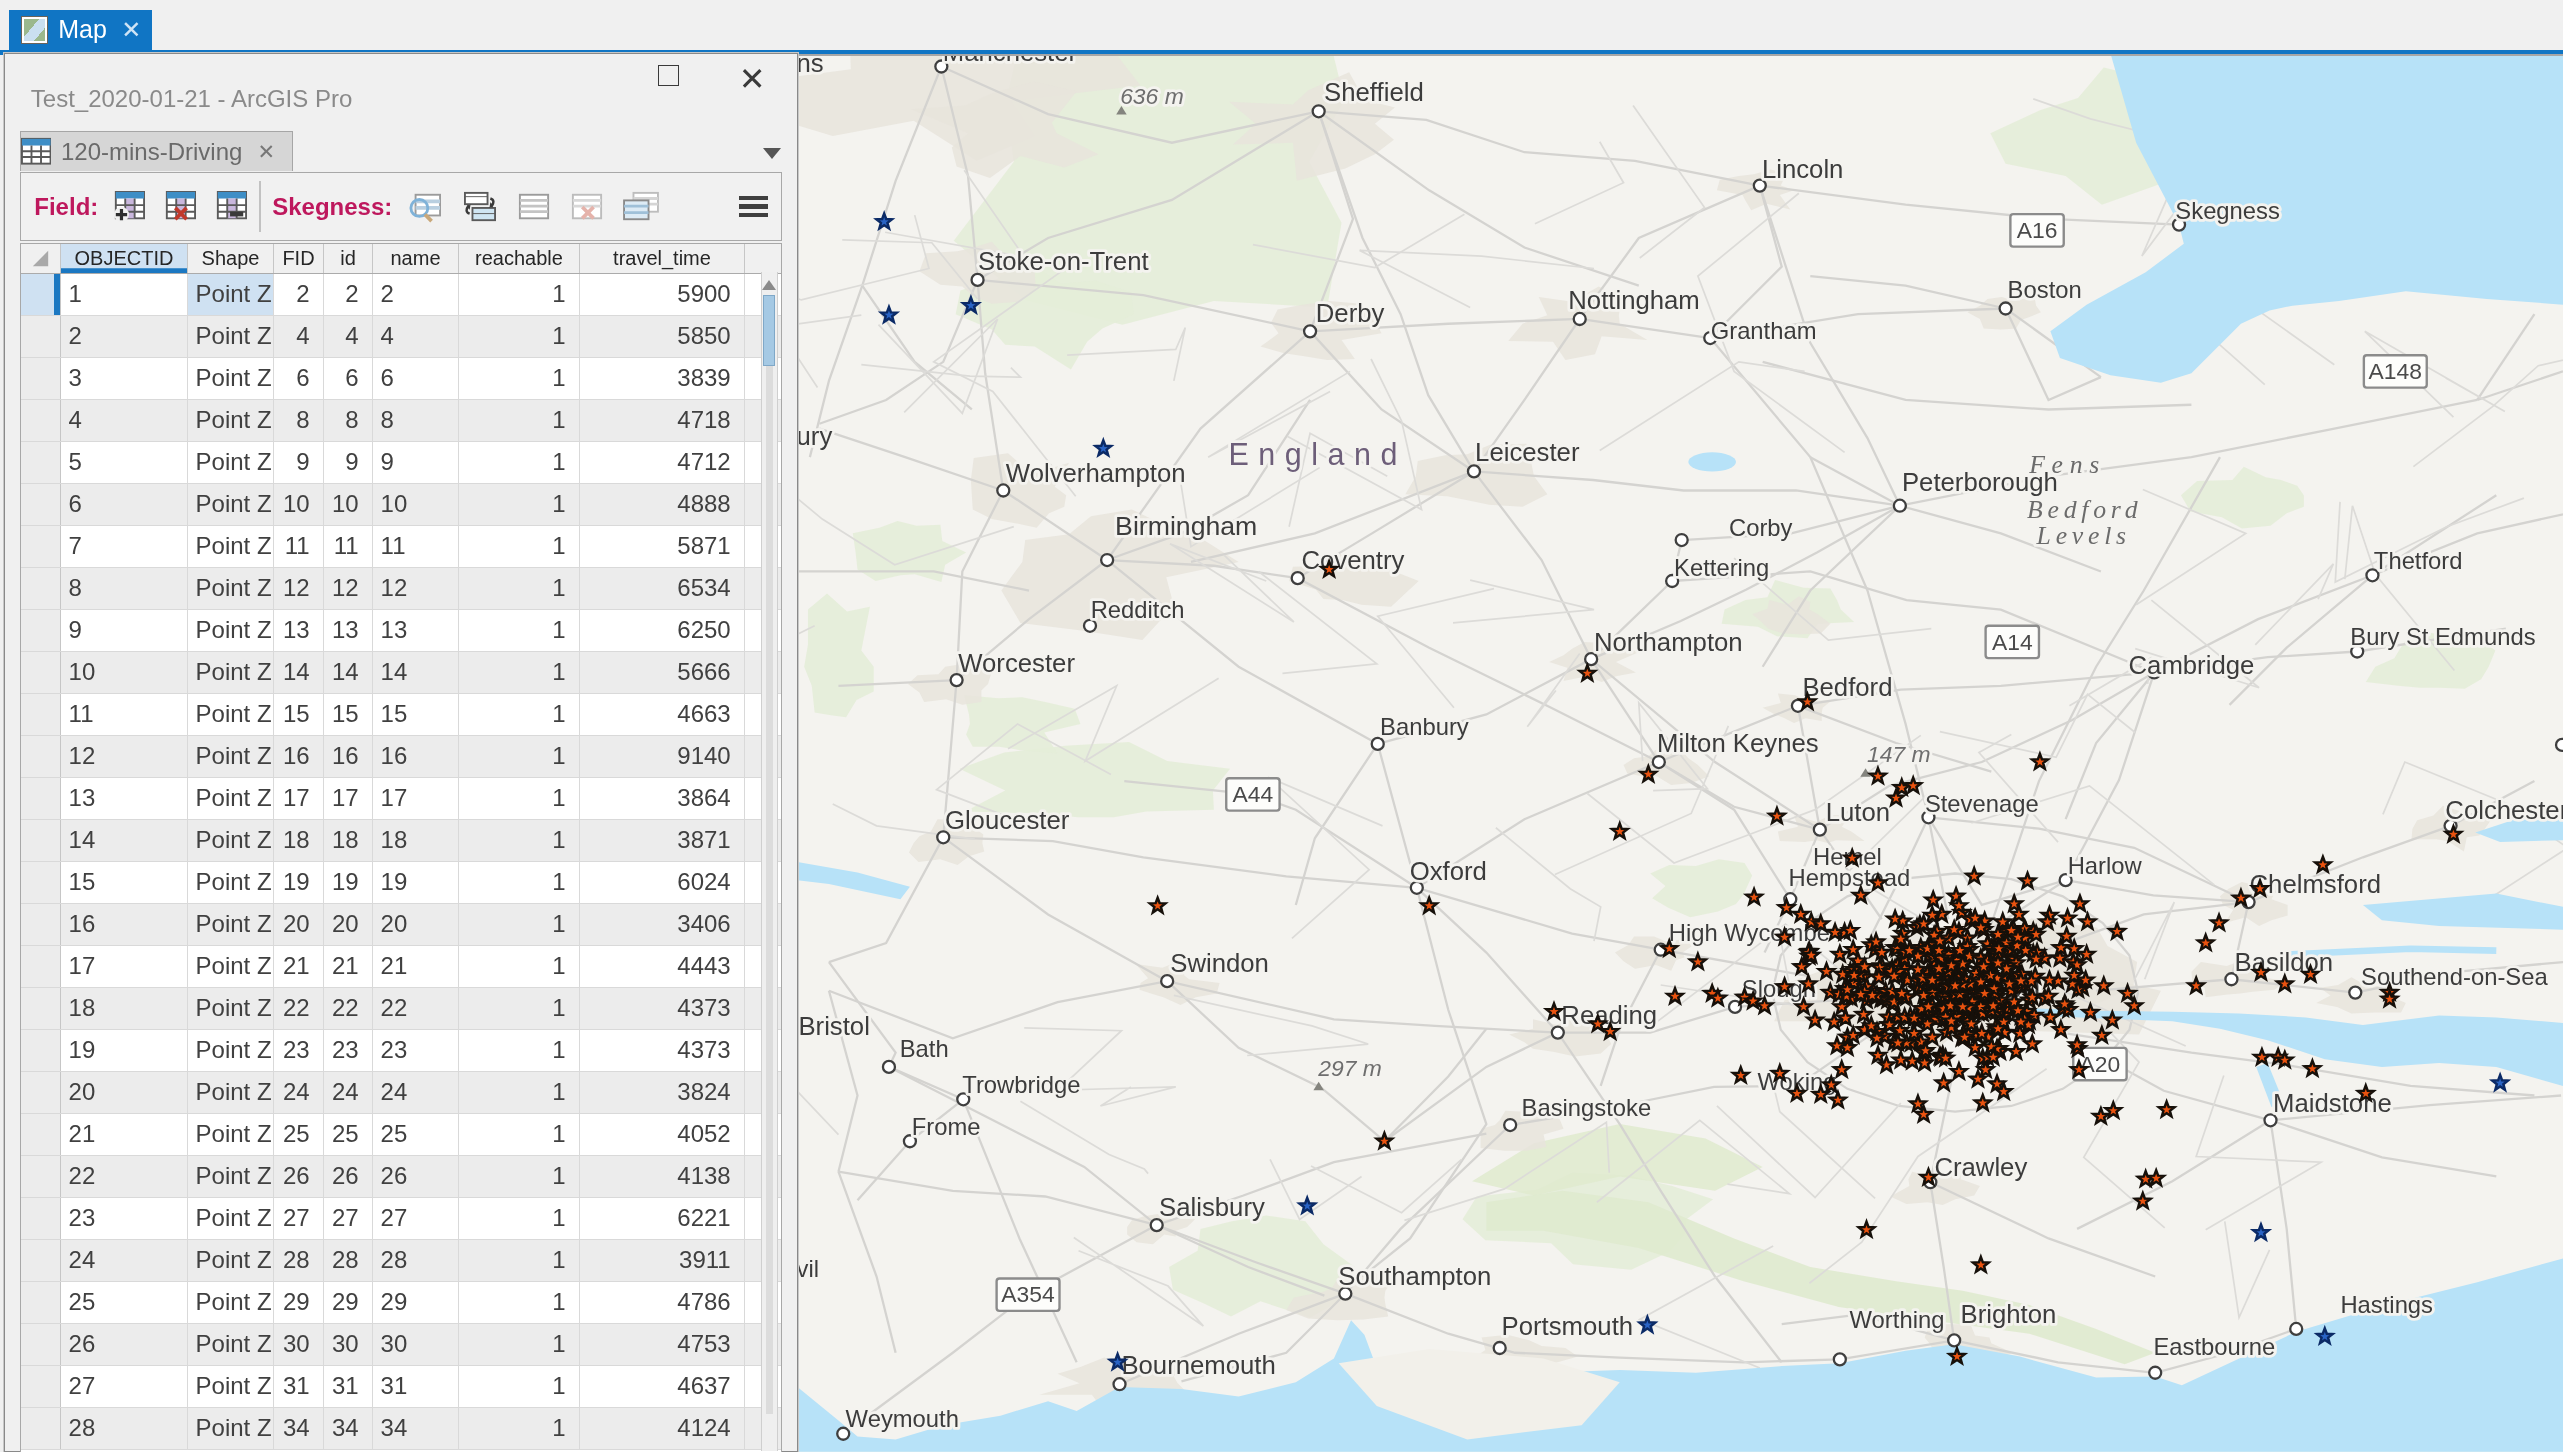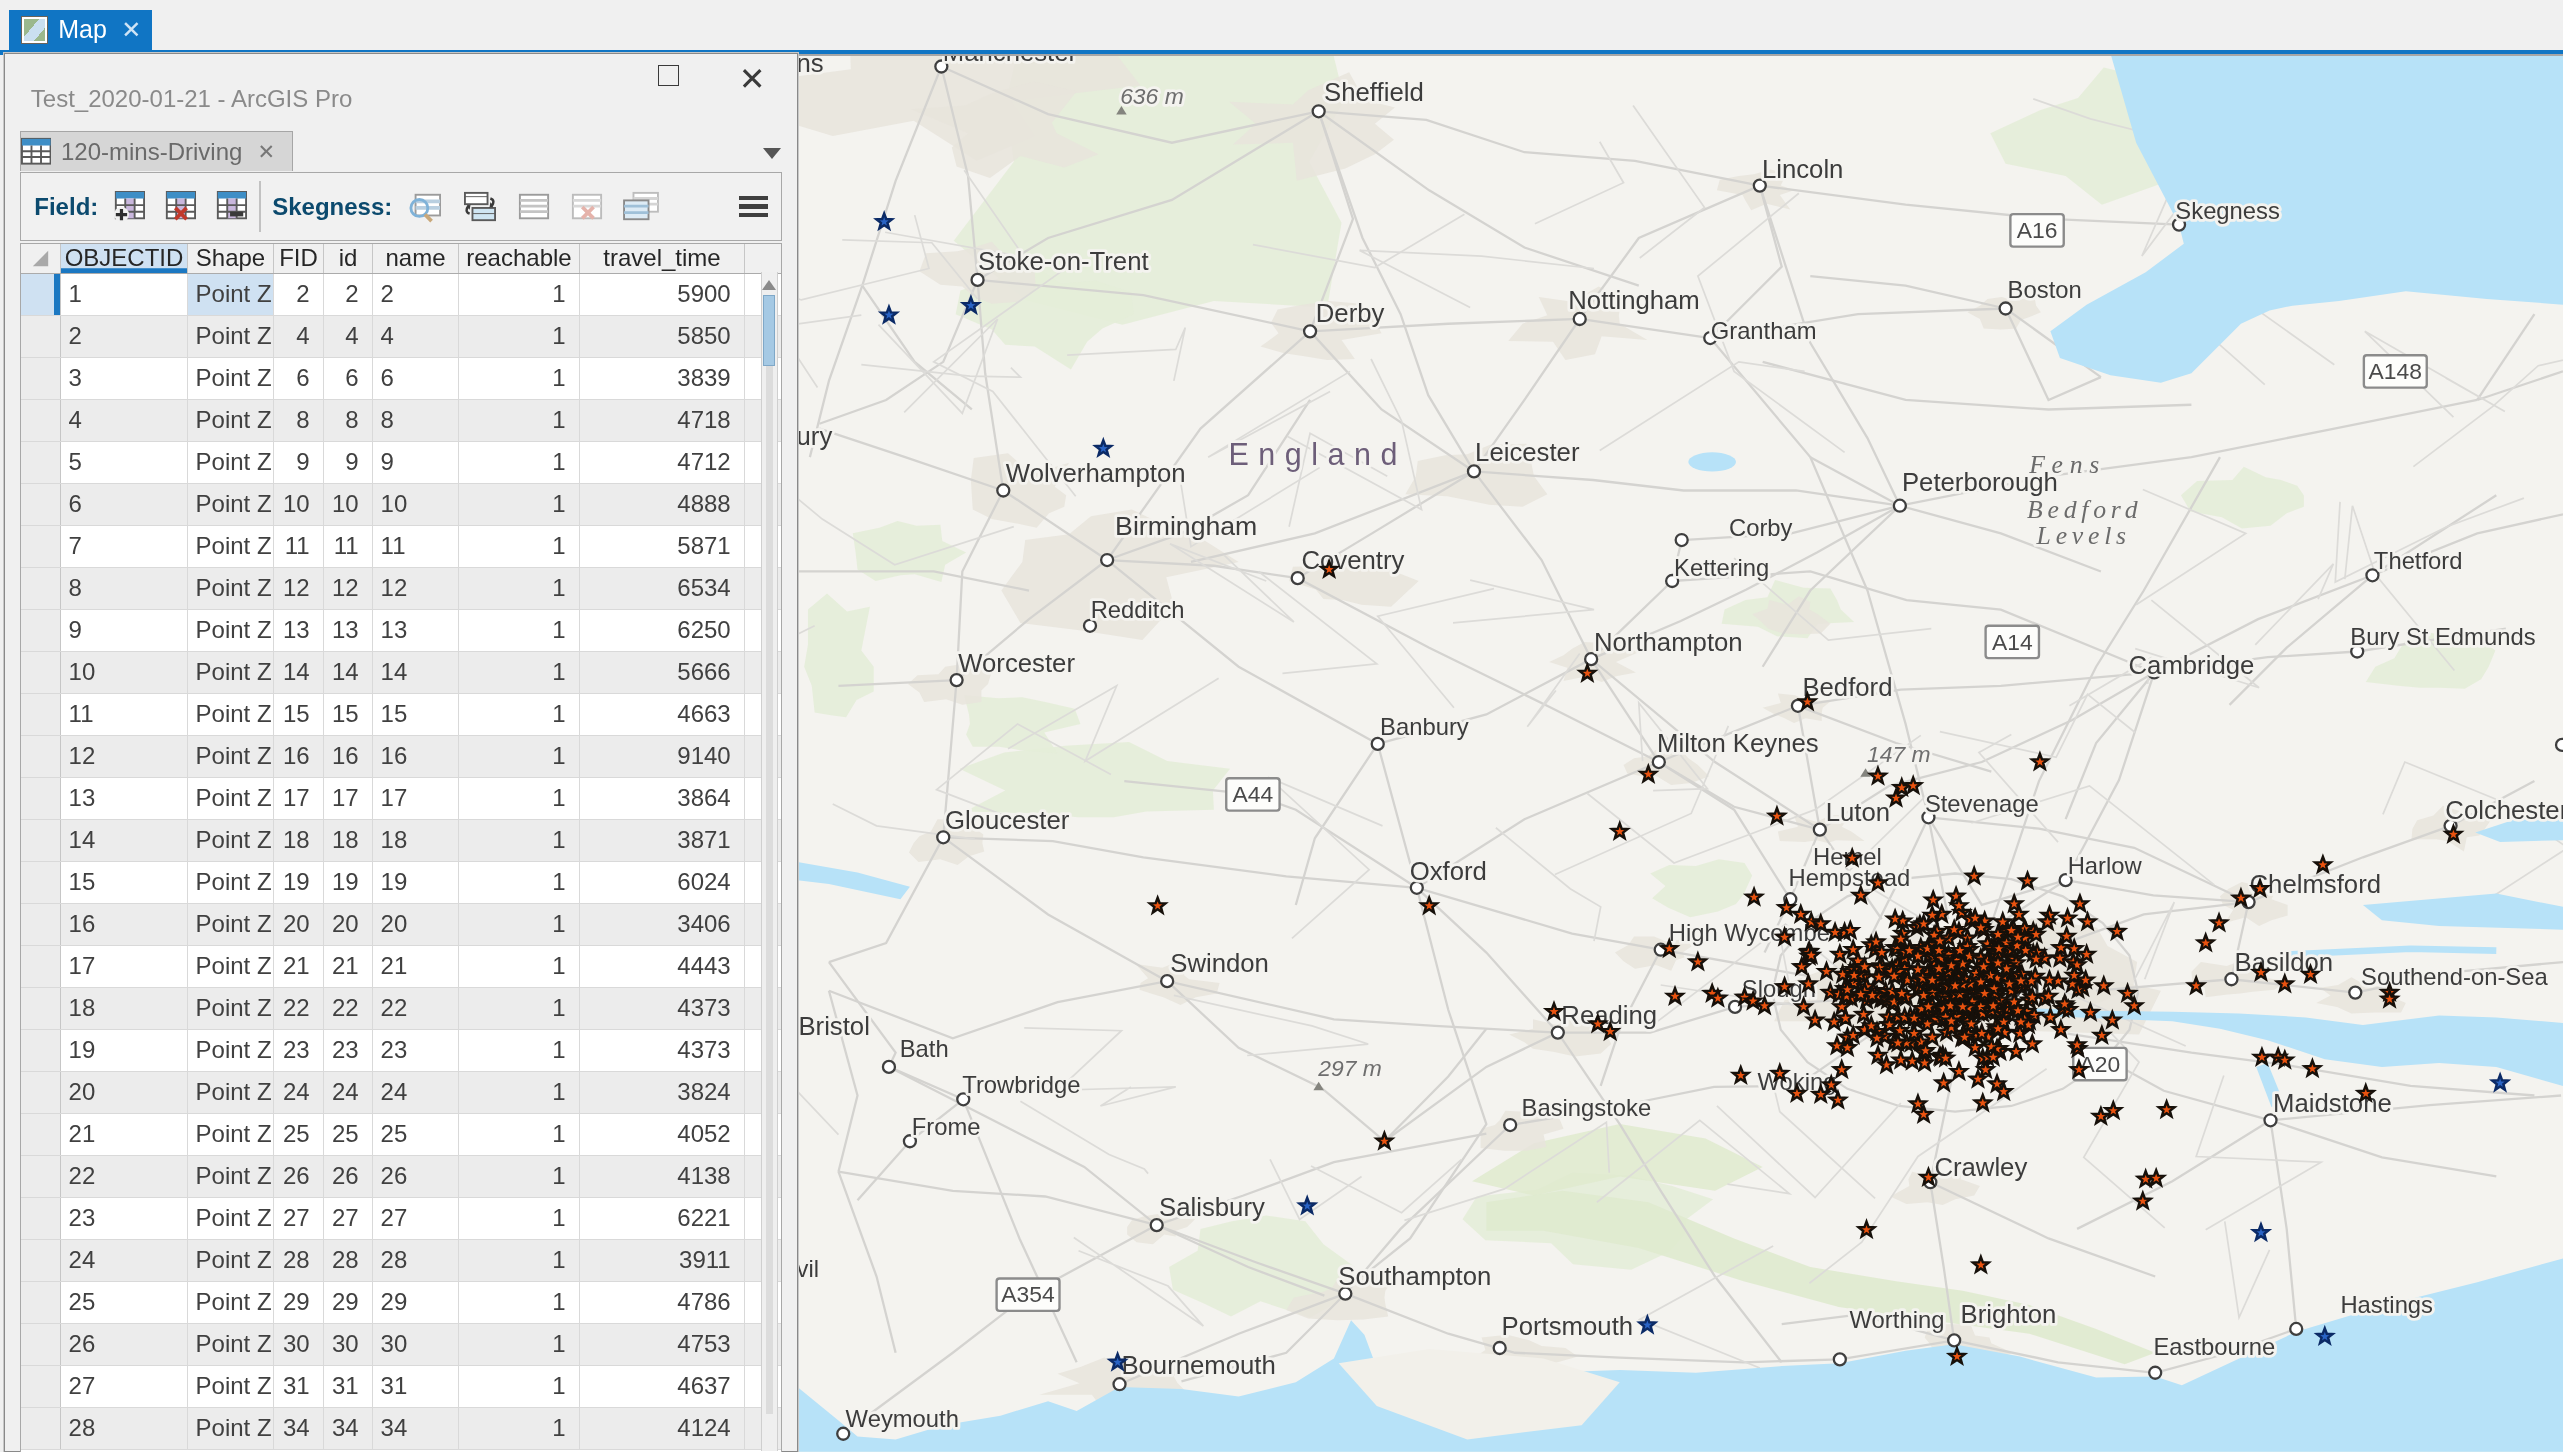--- a/index.html
+++ b/index.html
@@ -11,27 +11,27 @@
 #maptab .x{font-size:24px;margin-left:14.3px;color:#cfe4f6}
 #win{position:absolute;left:3.8px;top:53px;width:794px;height:1399px;background:#f0f0f0;border:1px solid #898989;box-shadow:0 0 0 1px #c8c8c8}
 #title{position:absolute;left:26px;top:30.5px;font-size:24px;color:#8a8a8a}
 #btnmax{position:absolute;left:653px;top:11.4px;width:21px;height:21px;border:1.9px solid #3a3a3a}
 #btnx{position:absolute;left:734px;top:5.7px;font-size:32px;color:#3a3a3a;font-weight:400}
 #ttab{position:absolute;left:15.2px;top:77px;width:273px;height:40px;background:#d6d6d6;border:1px solid #a6a6a6;border-bottom:none;display:flex;align-items:center}
 #ttab .t{font-size:24px;color:#6a6a6a;margin-left:9.5px}
 #ttab .x{font-size:21px;color:#777;margin-left:15.2px}
 #caret{position:absolute;left:758px;top:94px;width:0;height:0;border-left:9.5px solid transparent;border-right:9.5px solid transparent;border-top:11.4px solid #555}
 #toolbar{position:absolute;left:15.2px;top:118px;width:762px;height:69px;background:#f1f1f1;border:1.9px solid #a8a8a8;display:flex;align-items:center}
-#toolbar b{font-size:24px;color:#0c4a6e}
+#toolbar b{font-size:24px;color:#be185d}
 #toolbar .sep{width:1.9px;height:51px;background:#c2c2c2;margin:0 11.4px}
 #toolbar .ig{display:flex;align-items:center;gap:17px;margin-left:13.3px}
 #burger{margin-left:auto;margin-right:13.3px}
 #burger div{width:29px;height:4.8px;background:#3f3f3f;margin:3.8px 0}
 #tbl{position:absolute;left:15.2px;top:189px;width:762px;height:1210px;background:#fff;border:1.9px solid #a8a8a8;border-bottom:none;overflow:hidden}
-.hr{display:flex;height:29.5px;background:#f0f0f0;border-bottom:1px solid #ababab;font-size:24px;color:#262626}
+.hr{display:flex;height:29.5px;background:#f0f0f0;border-bottom:1px solid #ababab;font-size:20px;color:#262626}
 .hc{border-right:1px solid #c6c6c6;display:flex;align-items:center;justify-content:center}
 .tr{display:flex;height:42px;border-bottom:1px solid #d9d9d9;font-size:24px;color:#404040;align-items:center}
 .rs{width:40px;align-self:stretch;border-right:1px solid #c6c6c6;position:relative;flex:none}
 .rs i{position:absolute;right:0;top:0;bottom:0;width:5.7px;background:#1b78c2}
 .c{border-right:1px solid #d9d9d9;align-self:stretch;display:flex;align-items:center;padding:0 7.6px;flex:none;white-space:nowrap;overflow:hidden}
 .c1{width:127px}.c2{width:86px}.c3{width:50px}.c4{width:49px}.c5{width:86px}.c6{width:121px}.c7{width:165px}.c8{width:18px;border-right:none}
 .num{justify-content:flex-end;padding-right:13.3px}
 #vsb{position:absolute;left:756px;top:218px;width:17px;bottom:0;background:#efefef;border-left:1px solid #cfcfcf;border-right:1px solid #cfcfcf}
 #vsb .up{width:0;height:0;border-left:7.6px solid transparent;border-right:7.6px solid transparent;border-bottom:10.5px solid #8a8a8a;margin:7.6px auto 5.7px}
 #vsb .th{width:12.4px;height:71px;background:#a5c9e4;border:1px solid #7fa8c8;margin:0 auto}

